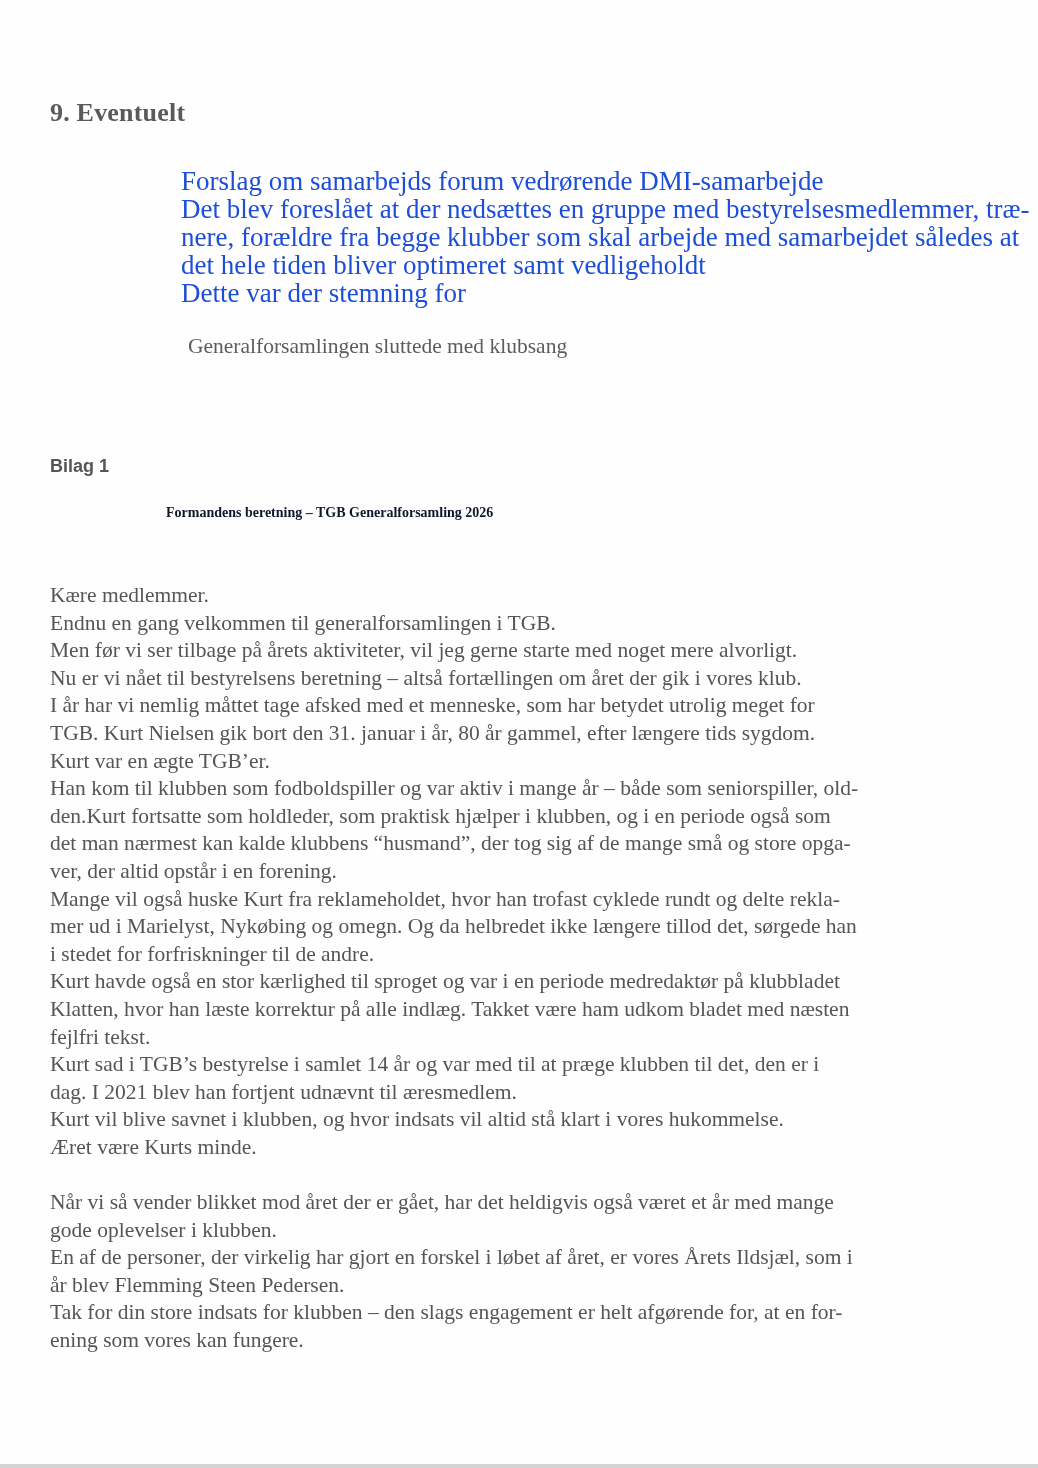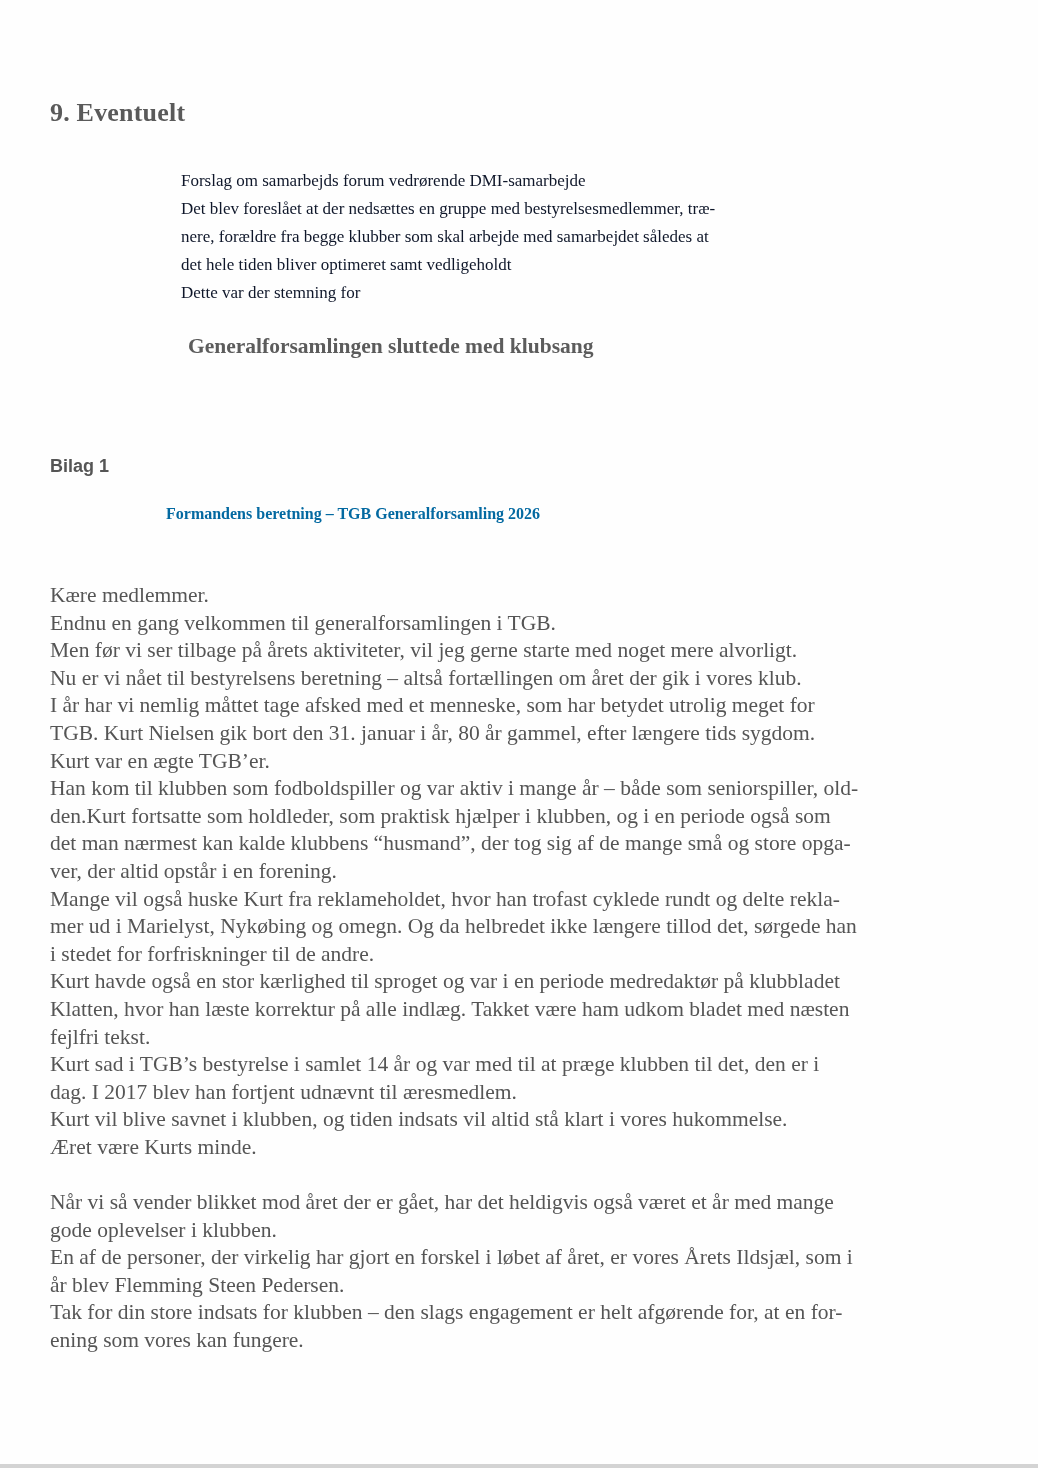--- a/index.html
+++ b/index.html
@@ -38,55 +38,54 @@
       font-weight: bold;
       color: #5a5a5a;
       margin: 0;
       letter-spacing: 0.2px;
     }
     .eventuelt-block {
       position: absolute;
       left: 181px;
       top: 167px;
       width: 800px;
-      font-size: 17px;
+      font-size: 27px;
       line-height: 28px;
-      color: #0f172a;
+      color: #1d4ed8;
     }
     .eventuelt-block .line {
       display: block;
       white-space: nowrap;
     }
     .closing-line {
       position: absolute;
       left: 188px;
       top: 332px;
       font-size: 21.5px;
       line-height: 28px;
       color: #5c5c5c;
       white-space: nowrap;
-      font-weight: bold;
     }
     .bilag-label {
       position: absolute;
       left: 50px;
       top: 456px;
       font-family: "Liberation Sans", "DejaVu Sans", sans-serif;
       font-size: 18px;
       color: #555555;
       white-space: nowrap;
       font-weight: bold;
     }
     .report-title {
       position: absolute;
       left: 166px;
       top: 505px;
-      font-size: 16px;
+      font-size: 14px;
       font-weight: bold;
-      color: #0369a1;
+      color: #0f172a;
       white-space: nowrap;
       margin: 0;
     }
     .report-body {
       position: absolute;
       left: 50px;
       top: 562px;
       width: 960px;
       font-size: 21.5px;
       line-height: 27.6px;
@@ -136,22 +135,22 @@
       <span class="line">den.Kurt fortsatte som holdleder, som praktisk hjælper i klubben, og i en periode også som</span>
       <span class="line">det man nærmest kan kalde klubbens “husmand”, der tog sig af de mange små og store opga-</span>
       <span class="line">ver, der altid opstår i en forening.</span>
       <span class="line">Mange vil også huske Kurt fra reklameholdet, hvor han trofast cyklede rundt og delte rekla-</span>
       <span class="line">mer ud i Marielyst, Nykøbing og omegn. Og da helbredet ikke længere tillod det, sørgede han</span>
       <span class="line">i stedet for forfriskninger til de andre.</span>
       <span class="line">Kurt havde også en stor kærlighed til sproget og var i en periode medredaktør på klubbladet</span>
       <span class="line">Klatten, hvor han læste korrektur på alle indlæg. Takket være ham udkom bladet med næsten</span>
       <span class="line">fejlfri tekst.</span>
       <span class="line">Kurt sad i TGB’s bestyrelse i samlet 14 år og var med til at præge klubben til det, den er i</span>
-      <span class="line">dag. I 2017 blev han fortjent udnævnt til æresmedlem.</span>
-      <span class="line">Kurt vil blive savnet i klubben, og tiden indsats vil altid stå klart i vores hukommelse.</span>
+      <span class="line">dag. I 2021 blev han fortjent udnævnt til æresmedlem.</span>
+      <span class="line">Kurt vil blive savnet i klubben, og hvor indsats vil altid stå klart i vores hukommelse.</span>
       <span class="line">Æret være Kurts minde.</span>
     </div>
     <span class="gap"></span>
     <div>
       <span class="line">Når vi så vender blikket mod året der er gået, har det heldigvis også været et år med mange</span>
       <span class="line">gode oplevelser i klubben.</span>
       <span class="line">En af de personer, der virkelig har gjort en forskel i løbet af året, er vores Årets Ildsjæl, som i</span>
       <span class="line">år blev Flemming Steen Pedersen.</span>
       <span class="line">Tak for din store indsats for klubben – den slags engagement er helt afgørende for, at en for-</span>
       <span class="line">ening som vores kan fungere.</span>

